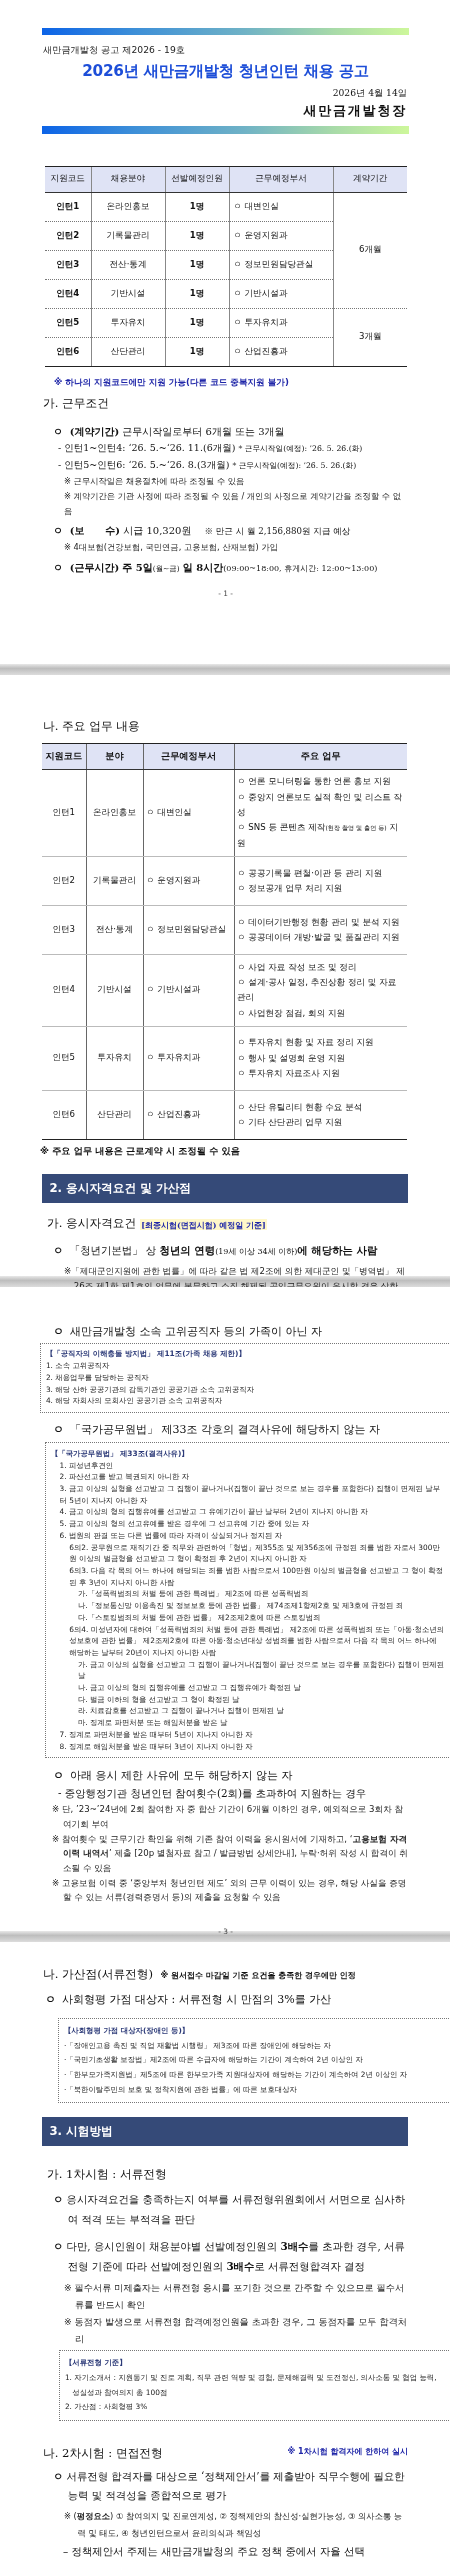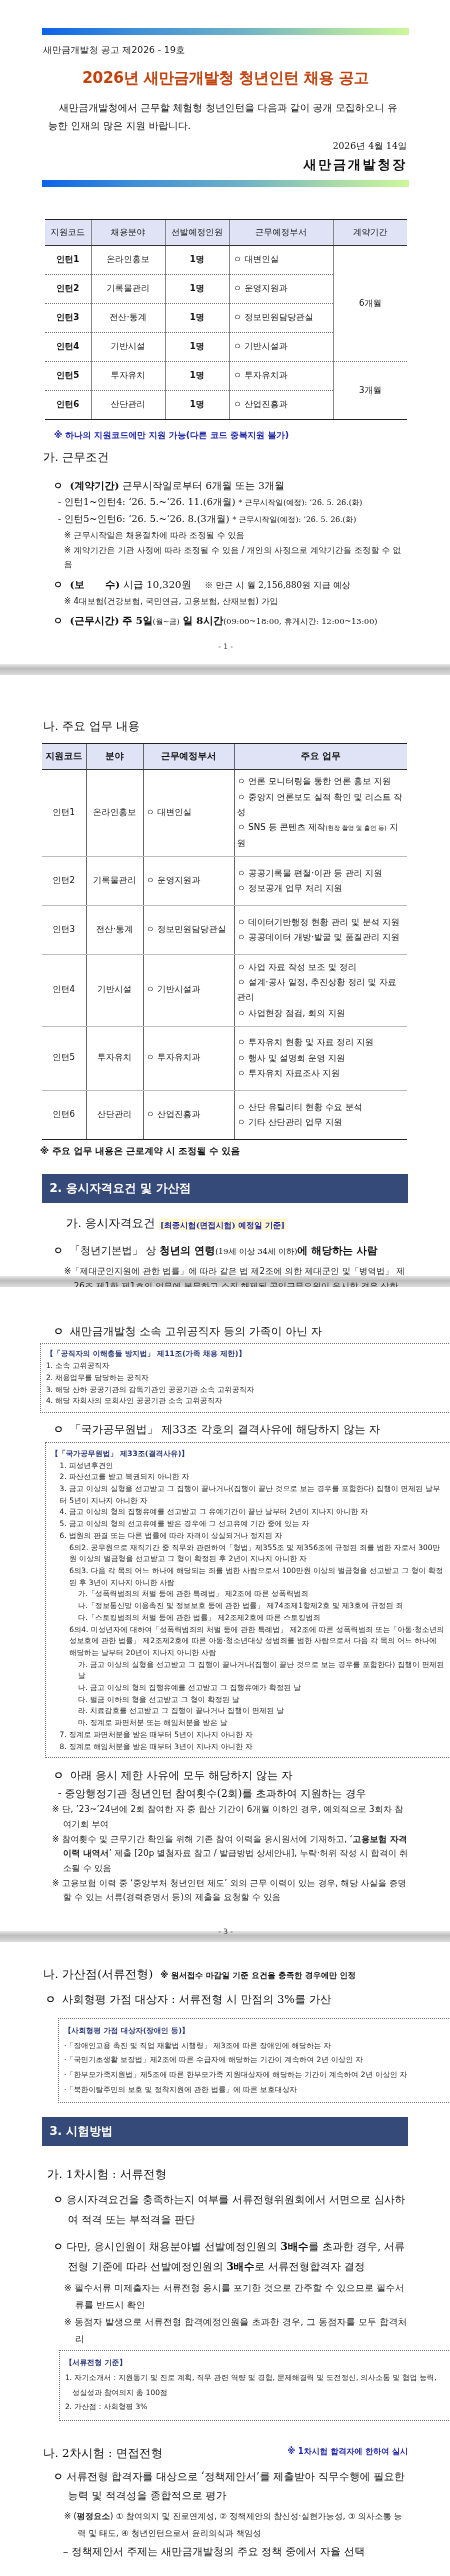--- a/index.html
+++ b/index.html
@@ -3,21 +3,21 @@
 <meta charset="utf-8">
 <style>
   * { box-sizing: border-box; margin: 0; padding: 0; }
   html, body { width: 451px; background: #ffffff; }
   body { font-family: "DejaVu Sans", "Liberation Sans", sans-serif; color: #111; font-size: 8px; }
   .page { position: relative; width: 451px; background: #fff; }
   .sep { height: 11px; background: linear-gradient(#e8e8e8, #bdbdbd 40%, #dcdcdc); }
   .serif { font-family: "DejaVu Serif", "Liberation Serif", serif; }
   .grad-bar { height: 7.4px; margin: 0 42px; background: linear-gradient(90deg, #0c63e7 0%, #3d8fd8 25%, #6fb2c6 55%, #a9dba8 80%, #cdf79b 100%); }
   .notice-no { font-size: 9.2px; color: #222; margin: 8.6px 42px 0 43px; }
-  .main-title { text-align: center; color: #c2410c; font-weight: bold; font-size: 15.3px; margin-top: 11px; letter-spacing: -0.3px; }
+  .main-title { text-align: center; color: #1d4ed8; font-weight: bold; font-size: 15.3px; margin-top: 4px; letter-spacing: -0.3px; }
   .intro { font-size: 9.8px; line-height: 18.4px; margin: 9.8px 44px 0 48px; text-indent: 11px; }
   .date { text-align: right; margin-right: 44px; font-size: 9.2px; margin-top: 4.9px; }
   .agency { text-align: right; margin-right: 44px; font-size: 13px; font-weight: bold; letter-spacing: 1.8px; margin-top: 2.5px; }
   .sec-head { background: #354a78; color: #fff; font-weight: bold; font-size: 11.7px; padding: 4.9px 7.4px; margin: 0 43px 0 42px; height: 29px; display: flex; align-items: center; }
   .sub-head { font-size: 11.7px; margin-left: 43px; }
   .bullet { font-size: 10px; margin-left: 53px; margin-right: 42px; line-height: 17px; }
   .bullet .o { display: inline-block; width: 13.5px; font-weight: bold; }
   .dash { font-size: 9.5px; margin-left: 58px; line-height: 16px; }
   .note { font-size: 8.3px; margin-left: 64px; margin-right: 42px; line-height: 14.7px; color: #222; }
   table { border-collapse: collapse; }
@@ -50,21 +50,20 @@
   .bold { font-weight: bold; }
 </style>
 </head>
 <body>
 
 <div class="page" style="height:664px;">
   <div style="height:28px"></div>
   <div class="grad-bar"></div>
   <div class="notice-no">새만금개발청 공고 제2026 - 19호</div>
   <div class="main-title">2026년 새만금개발청 청년인턴 채용 공고</div>
-  <div class="intro serif">새만금개발청에서 근무할 체험형 청년인턴을 다음과 같이 공개 모집하오니 유능한 인재의 많은 지원 바랍니다.</div>
   <div class="date serif">2026년 4월 14일</div>
   <div class="agency serif">새만금개발청장</div>
   <div style="height:6.1px"></div>
   <div class="grad-bar" style="height:7.4px"></div>
   <div style="height:11px"></div>
   <div style="height:21px"></div>
 
   <table class="t1">
     <thead>
       <tr>
@@ -229,21 +228,21 @@
           <div>ㅇ 기타 산단관리 업무 지원</div>
         </td>
       </tr>
     </tbody>
   </table>
   <div style="height:4.9px"></div>
   <div class="bold" style="margin-left:40px;font-size:9.2px">※ 주요 업무 내용은 근로계약 시 조정될 수 있음</div>
   <div style="height:16px"></div>
   <div class="sec-head">2. 응시자격요건 및 가산점</div>
   <div style="height:13.5px"></div>
-  <div class="sub-head serif" style="margin-left:66px">
+  <div class="sub-head serif" style="margin-left:47px">
     <span>가. 응시자격요건</span>
     <span class="hl">[최종시험(면접시험) 예정일 기준]</span>
   </div>
   <div style="height:11px"></div>
   <div class="bullet serif" style="font-size:10.4px">
     <span class="o">ㅇ</span>
     <span>「청년기본법」 상 </span><span class="bold">청년의 연령</span><span style="font-size:8px">(19세 이상 34세 이하)</span><span class="bold">에 해당하는 사람</span>
   </div>
   <div style="height:3.7px"></div>
   <div class="note" style="font-size:8.6px;line-height:15.3px;padding-left:9.8px;text-indent:-9.8px">※「제대군인지원에 관한 법률」에 따라 같은 법 제2조에 의한 제대군인 및「병역법」 제26조 제1항 제1호의 업무에 복무하고 소집 해제된 공익근무요원이 응시할 경우 상한 연령을 다음과 같이 연장함</div>

